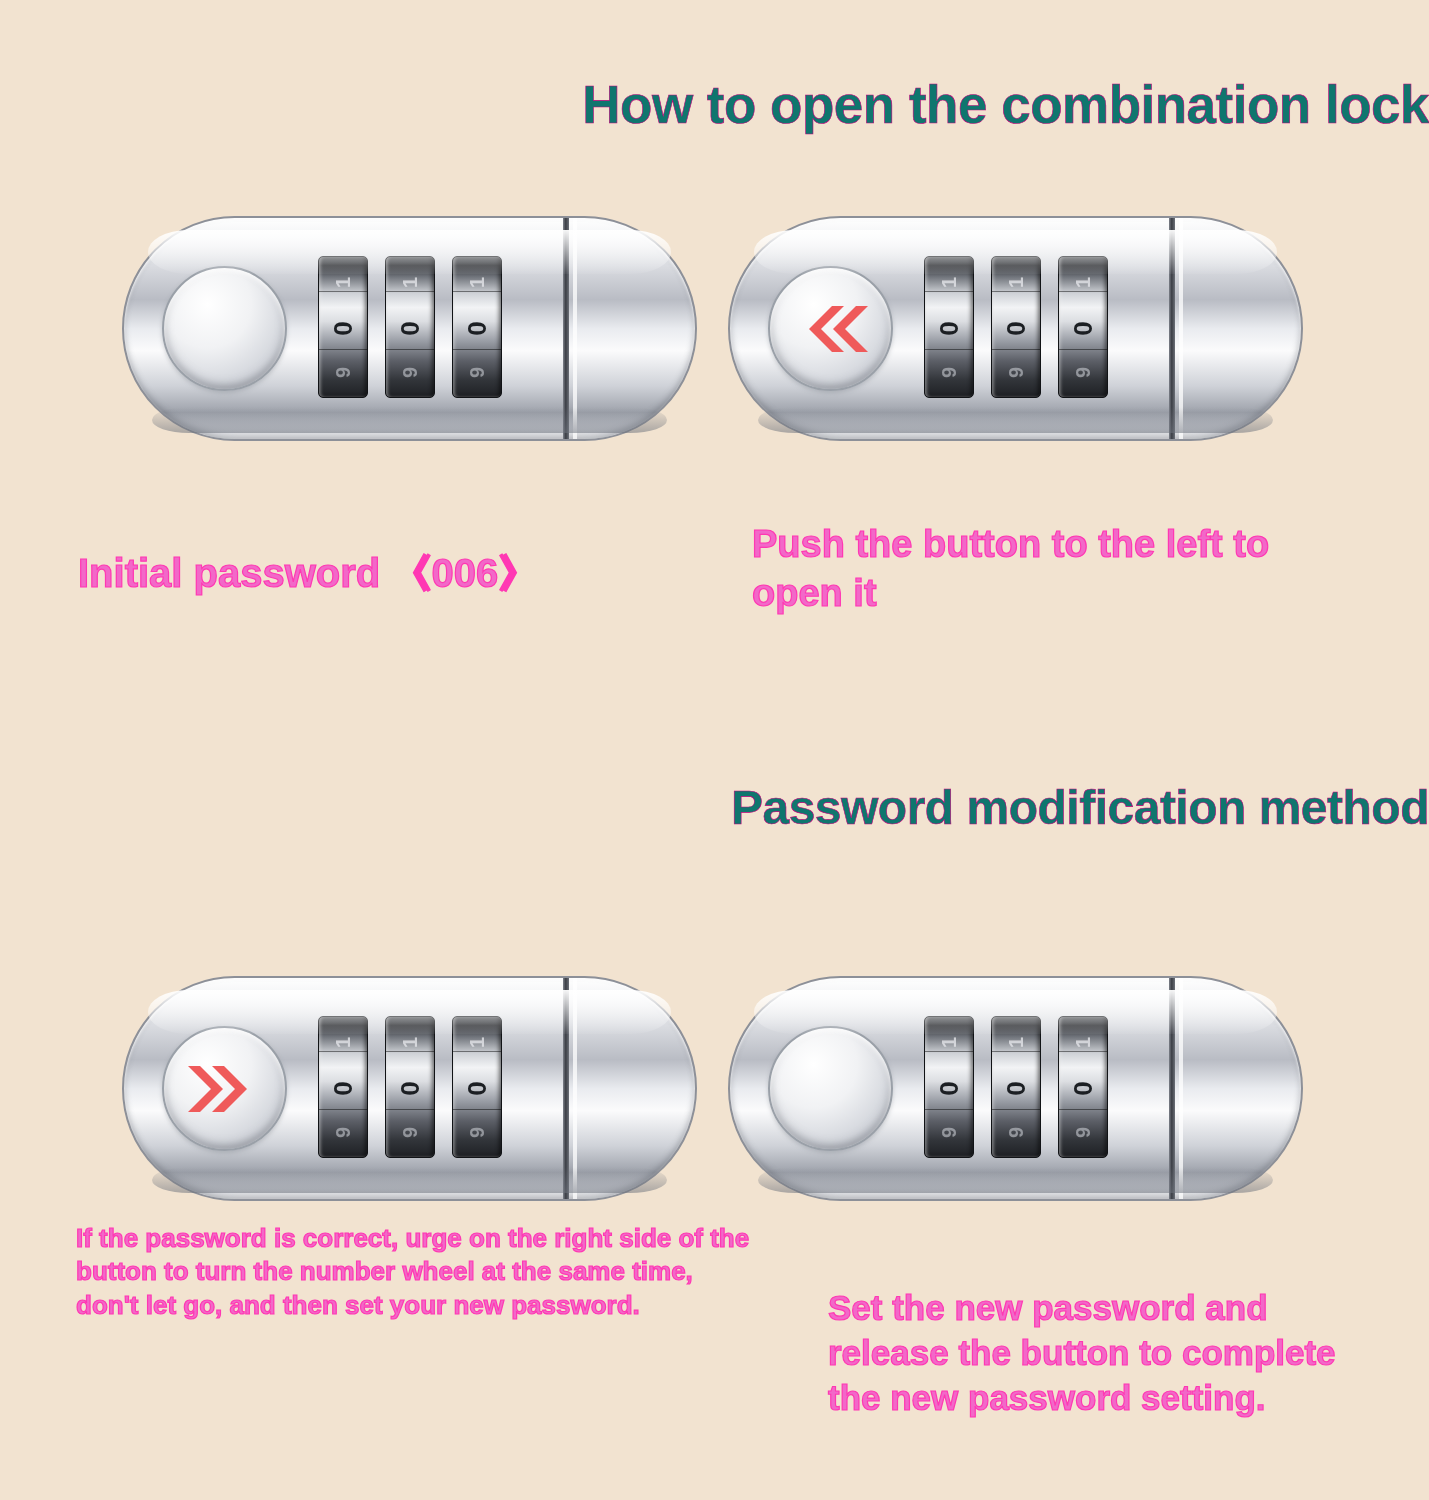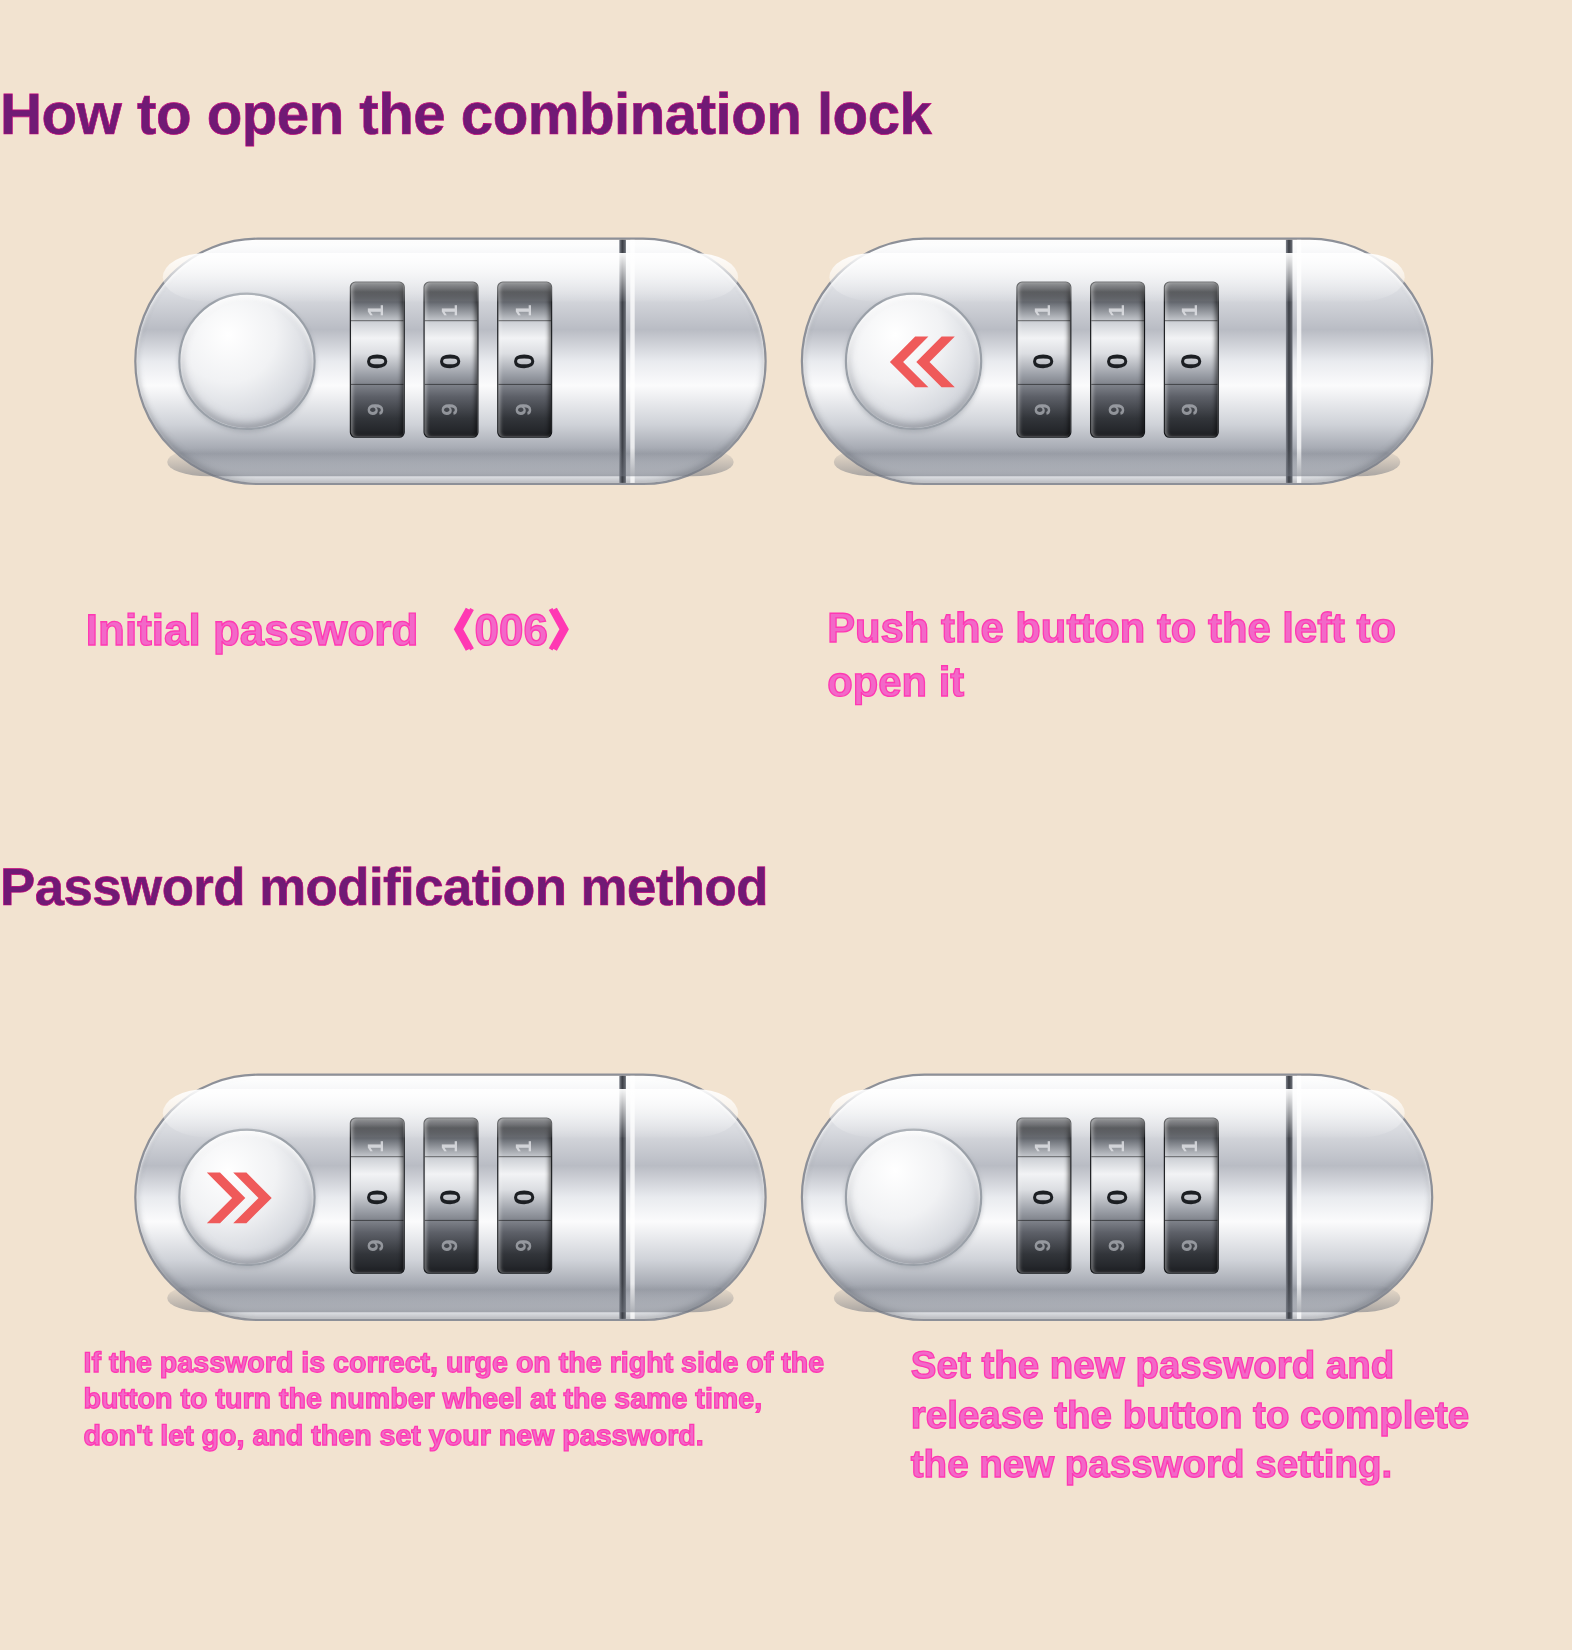--- a/index.html
+++ b/index.html
@@ -10,23 +10,23 @@
     width: 1429px;
     height: 1500px;
     background: #f2e3d0;
     font-family: "Liberation Sans", sans-serif;
     overflow: hidden;
     position: relative;
   }
 
   
   .heading {
-    text-align: left;
+    text-align: right;
     font-weight: bold;
-    color: #701a75;
+    color: #0f766e;
     letter-spacing: -0.5px;
     -webkit-text-stroke: 0.6px #c2007a;
   }
   #heading-1 {
     position: absolute;
     top: 74px;
     left: 0;
     width: 100%;
     font-size: 53px;
   }
@@ -206,33 +206,33 @@
     -webkit-text-stroke: 1.2px #ff38b3;
     line-height: 1.28;
   }
   #caption-1 {
     top: 548px;
     left: 78px;
     width: 640px;
     font-size: 40px;
   }
   #caption-2 {
-    top: 548px;
+    top: 520px;
     left: 752px;
     width: 600px;
     font-size: 38px;
   }
   #caption-3 {
     top: 1222px;
     left: 76px;
     width: 680px;
     font-size: 26px;
   }
   #caption-4 {
-    top: 1220px;
+    top: 1286px;
     left: 828px;
     width: 530px;
     font-size: 35px;
   }
 </style>
 </head>
 <body>
 
 <div class="heading" id="heading-1">How to open the combination lock</div>
 

